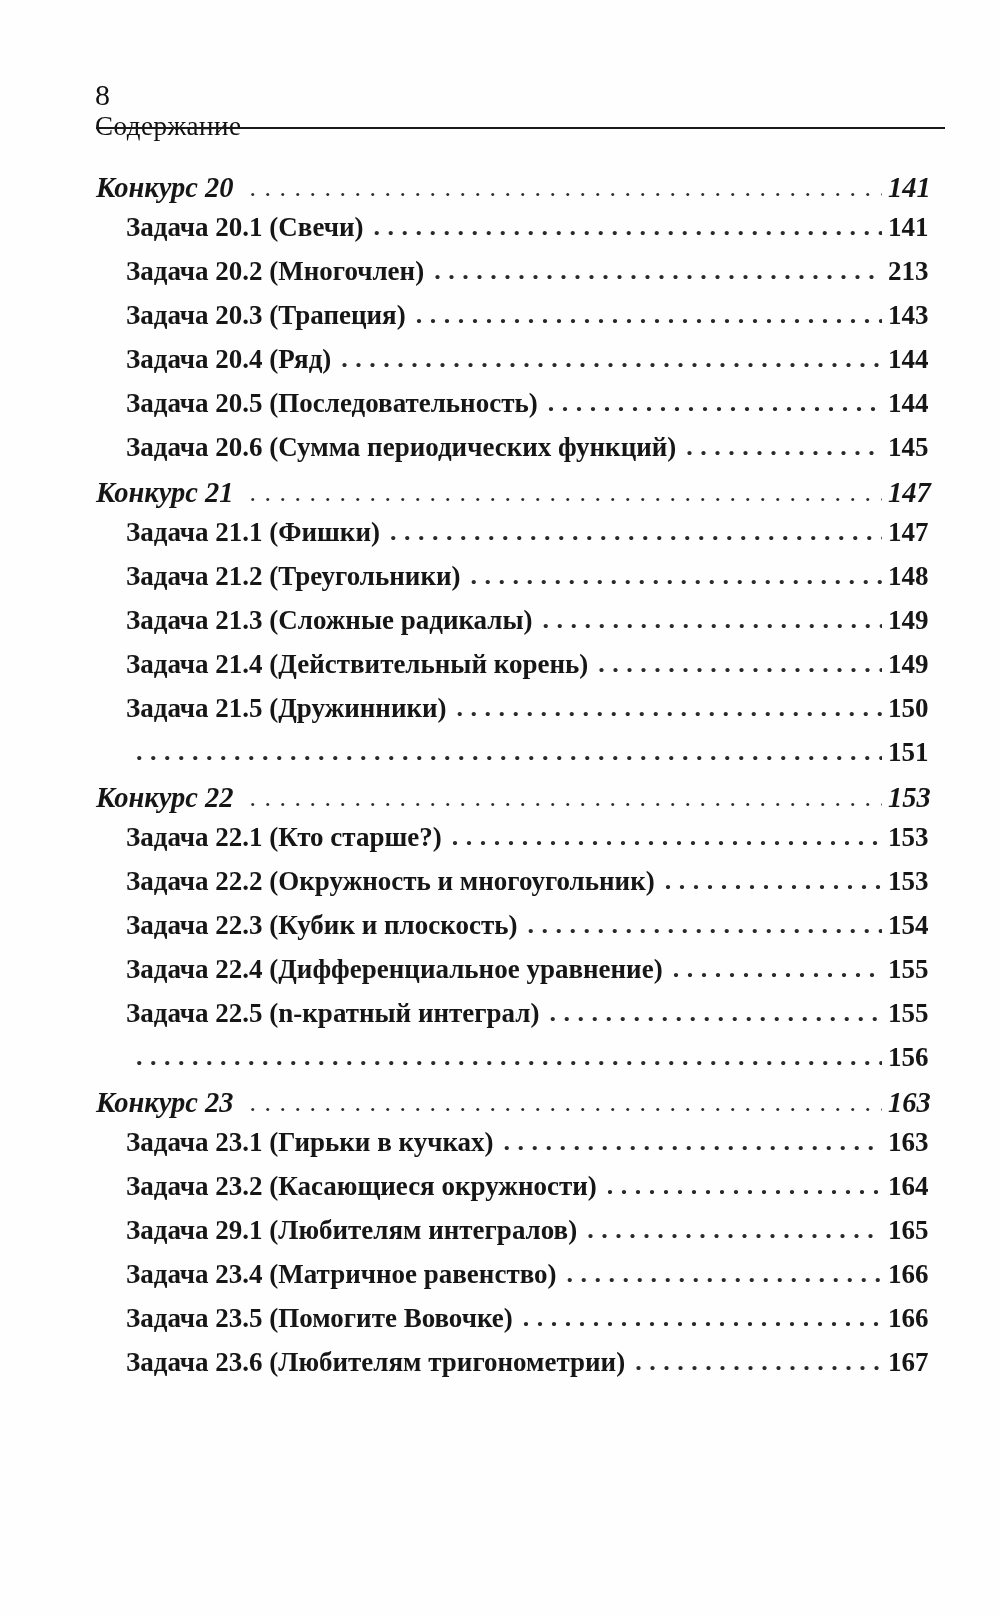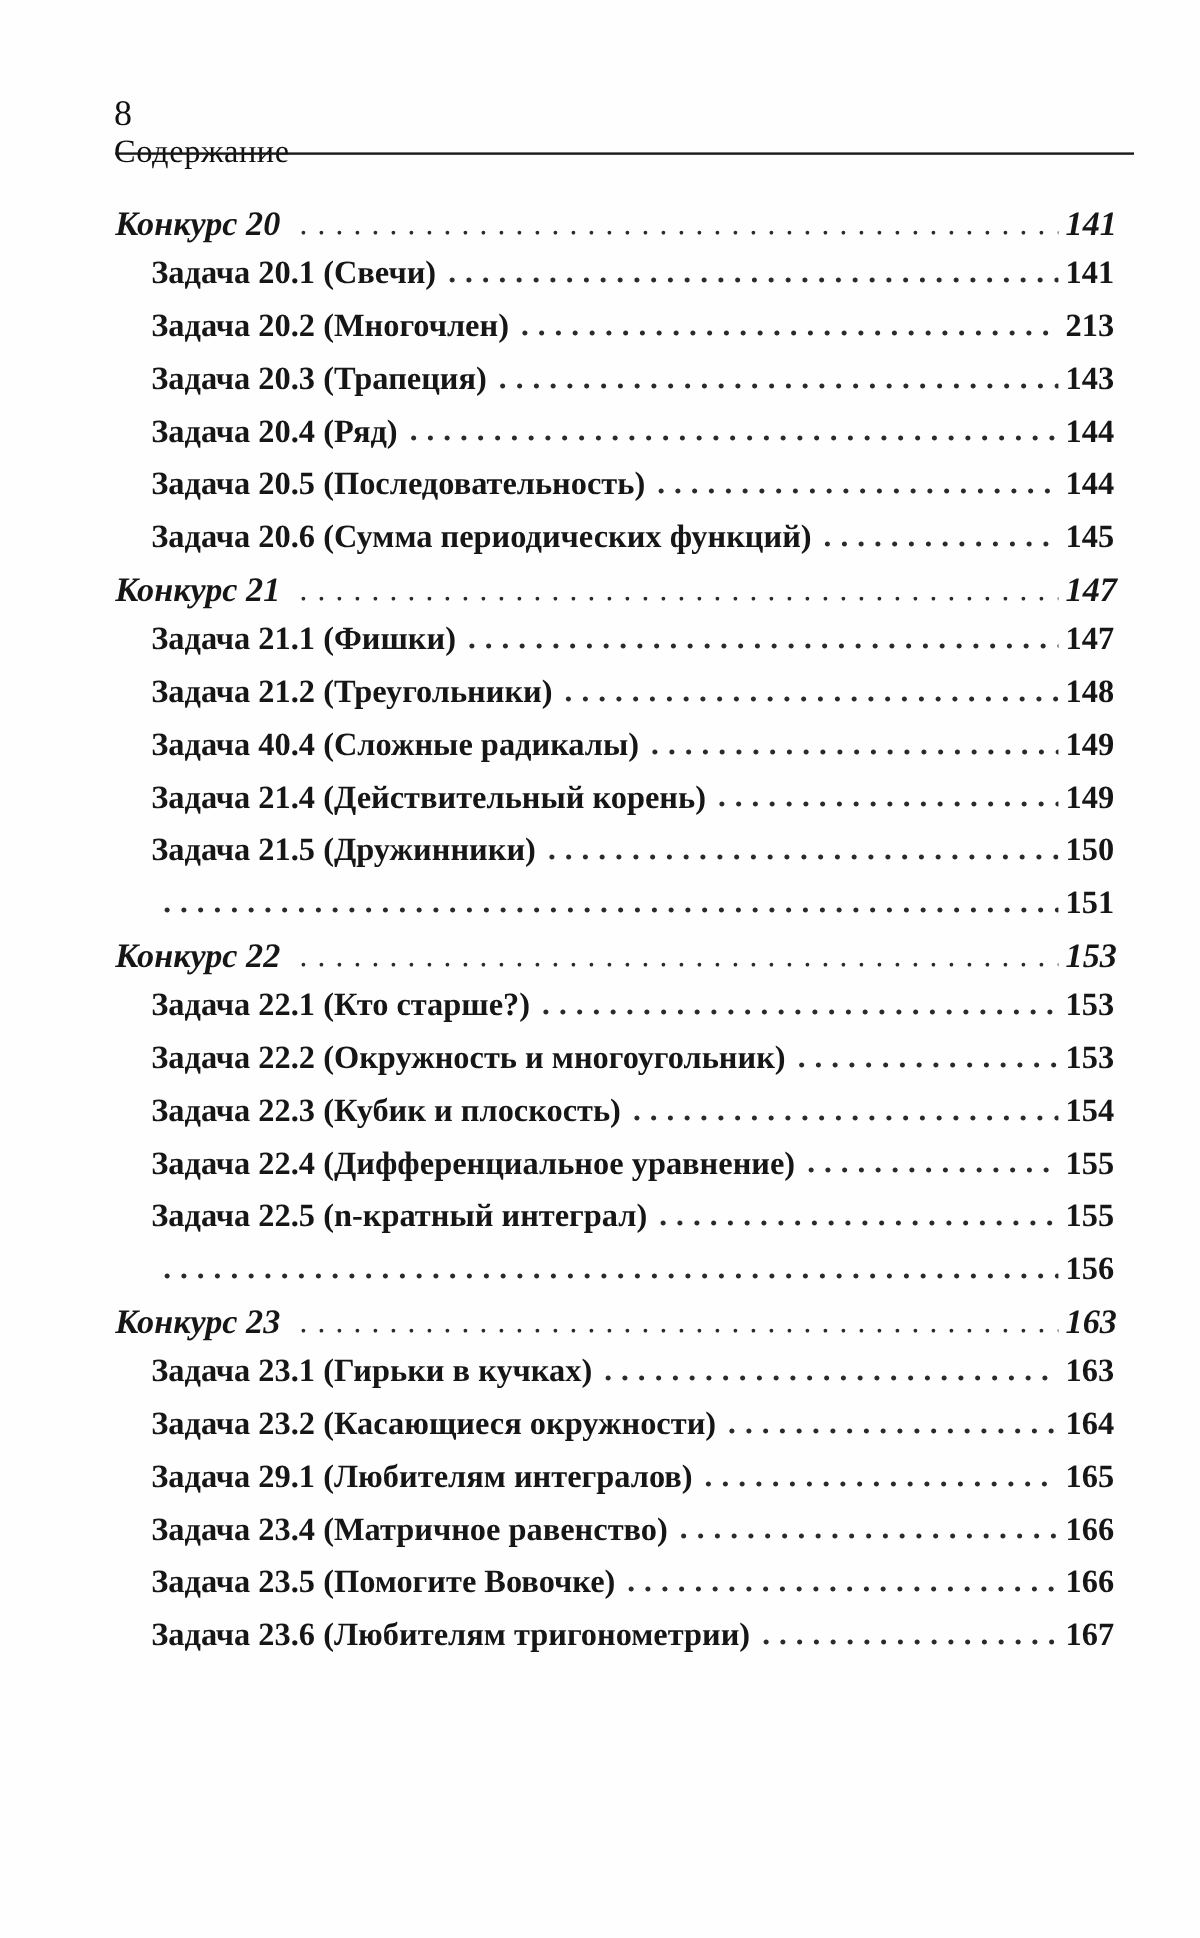--- a/index.html
+++ b/index.html
@@ -175,21 +175,21 @@
         <span class="label">Задача 21.1 (Фишки)</span>
         <span class="leader">...........................................................................</span>
         <span class="page-num">147</span>
       </div>
       <div class="row item">
         <span class="label">Задача 21.2 (Треугольники)</span>
         <span class="leader">...........................................................................</span>
         <span class="page-num">148</span>
       </div>
       <div class="row item">
-        <span class="label">Задача 40.4 (Сложные радикалы)</span>
+        <span class="label">Задача 21.3 (Сложные радикалы)</span>
         <span class="leader">...........................................................................</span>
         <span class="page-num">149</span>
       </div>
       <div class="row item">
         <span class="label">Задача 21.4 (Действительный корень)</span>
         <span class="leader">...........................................................................</span>
         <span class="page-num">149</span>
       </div>
       <div class="row item">
         <span class="label">Задача 21.5 (Дружинники)</span>

